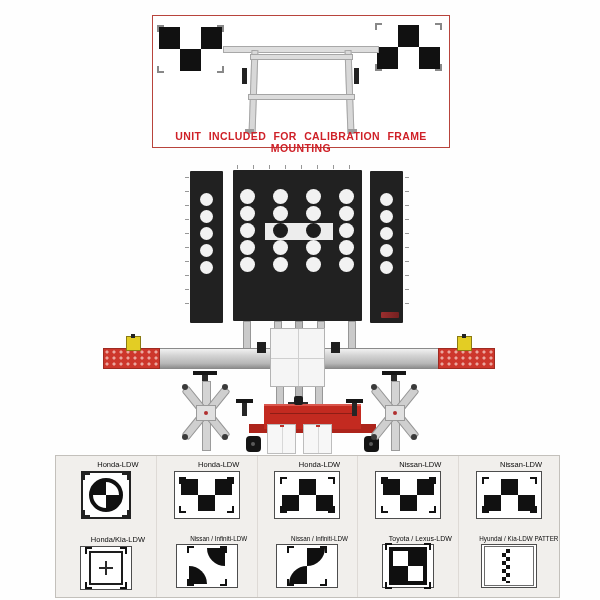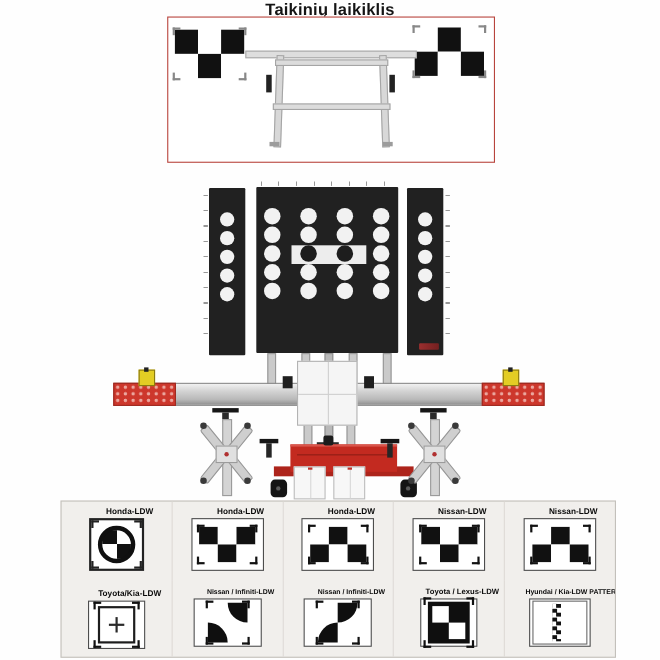--- a/index.html
+++ b/index.html
@@ -97,21 +97,21 @@
   .hub::after{content:"";position:absolute;left:7px;top:5px;width:4px;height:4px;background:#b03030;border-radius:50%;}
 
   
   .tgrid{position:absolute;left:55px;top:455px;width:505px;height:143px;background:#f1efec;
          border:1px solid #c3c0bb;box-sizing:border-box;}
   .trow{display:flex;width:100%;}
   .trow1{height:72px;} .trow2{height:69px;}
   .tcell{flex:1;display:flex;flex-direction:column;align-items:center;border-right:1px solid #dedad6;
          box-sizing:border-box;overflow:hidden;}
   .tcell:last-child{border-right:none;}
-  .tlabel{font-weight:bold;color:#0b0b0b;margin-top:4px;white-space:nowrap;padding-left:24px;}
+  .tlabel{font-weight:normal;color:#0b0b0b;margin-top:4px;white-space:nowrap;padding-left:24px;}
   .trow2 .tlabel{margin-top:7px;}
   .tbox{position:relative;background:#fff;border:1px solid #4d4d4d;margin-top:2px;
         display:flex;align-items:center;justify-content:center;box-sizing:border-box;}
   .tbox.heavy{border:2px solid #222;}
 
   .qcircle{width:34px;height:34px;border:4px solid #101010;border-radius:50%;box-sizing:border-box;
            background:conic-gradient(#fff 0 90deg,#111 90deg 180deg,#fff 180deg 270deg,#111 270deg 360deg);}
   .checker{position:relative;display:grid;}
   .framed{border:2px solid #141414;padding:4px;background:#fff;position:relative;}
   .plussq{position:relative;width:34px;height:34px;border:2px solid #1d1d1d;box-sizing:border-box;}
@@ -136,21 +136,20 @@
   .brk.tl{border-left:2px solid currentColor;border-top:2px solid currentColor;}
   .brk.tr{border-right:2px solid currentColor;border-top:2px solid currentColor;}
   .brk.bl{border-left:2px solid currentColor;border-bottom:2px solid currentColor;}
   .brk.br{border-right:2px solid currentColor;border-bottom:2px solid currentColor;}
 </style>
 </head>
 <body>
 
 <div class="page">
 
-  <div class="title">Taikinių laikiklis</div>
 
   <div class="mountbox">
     <div class="chk chk-left" id="chk-left" style="display: grid; grid-template-columns: repeat(3, 21px);">
         <div class="ckcell" style="width: 21px; height: 22px; background: rgb(17, 17, 17);"></div>
         <div class="ckcell" style="width: 21px; height: 22px; background: rgb(255, 255, 255);"></div>
         <div class="ckcell" style="width: 21px; height: 22px; background: rgb(17, 17, 17);"></div>
         <div class="ckcell" style="width: 21px; height: 22px; background: rgb(255, 255, 255);"></div>
         <div class="ckcell" style="width: 21px; height: 22px; background: rgb(17, 17, 17);"></div>
         <div class="ckcell" style="width: 21px; height: 22px; background: rgb(255, 255, 255);"></div>
         <div class="brk tl" style="color: rgb(136, 136, 136); top: -2px; left: -2px;"></div>
@@ -172,20 +171,21 @@
       </div>
     <div class="hbar"></div>
     <div class="leg leg-l"></div>
     <div class="leg leg-r"></div>
     <div class="rung rung-1"></div>
     <div class="rung rung-2"></div>
     <div class="ftab ftab-l"></div>
     <div class="ftab ftab-r"></div>
     <div class="ffoot ffoot-l"></div>
     <div class="ffoot ffoot-r"></div>
+    <div class="mcaption">UNIT INCLUDED FOR CALIBRATION FRAME MOUNTING</div>
   </div>
 
   <div class="ticksv" style="left:185px;top:177px;height:140px;"></div>
   <div class="ticksv" style="left:405px;top:177px;height:140px;"></div>
   <div class="ticksh" style="left:237px;top:165px;width:122px;"></div>
 
   <div class="panel panel-left">
     <div class="sidedots" id="dots-left">
         <div class="dot"></div>
         <div class="dot"></div>
@@ -375,21 +375,21 @@
               <div class="brk tl" style="color: rgb(17, 17, 17); top: -2px; left: -2px;"></div>
               <div class="brk tr" style="color: rgb(17, 17, 17); top: -2px; right: -2px;"></div>
               <div class="brk bl" style="color: rgb(17, 17, 17); bottom: -2px; left: -2px;"></div>
               <div class="brk br" style="color: rgb(17, 17, 17); bottom: -2px; right: -2px;"></div>
             </div>
           </div>
         </div>
       </div>
       <div class="trow trow2">
         <div class="tcell">
-          <div class="tlabel" style="font-size: 7.5px;">Toyota/Kia-LDW</div>
+          <div class="tlabel" style="font-size: 7.5px;">Honda/Kia-LDW</div>
           <div class="tbox" style="width: 52px; height: 44px;">
             <div class="plussq">
               <div class="ph"></div>
               <div class="pv"></div>
               <div class="brk tl" style="color: rgb(17, 17, 17); top: -6px; left: -6px;"></div>
               <div class="brk tr" style="color: rgb(17, 17, 17); top: -6px; right: -6px;"></div>
               <div class="brk bl" style="color: rgb(17, 17, 17); bottom: -6px; left: -6px;"></div>
               <div class="brk br" style="color: rgb(17, 17, 17); bottom: -6px; right: -6px;"></div>
             </div>
           </div>

